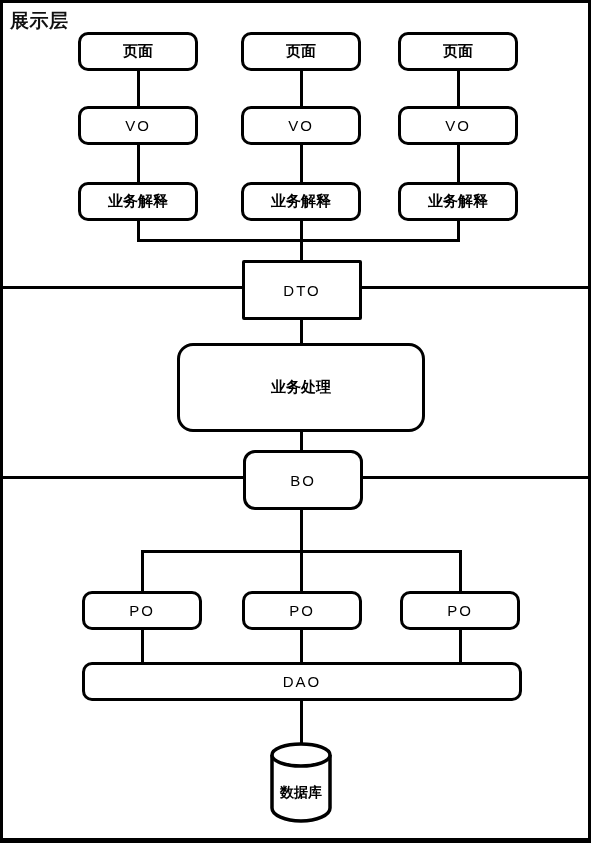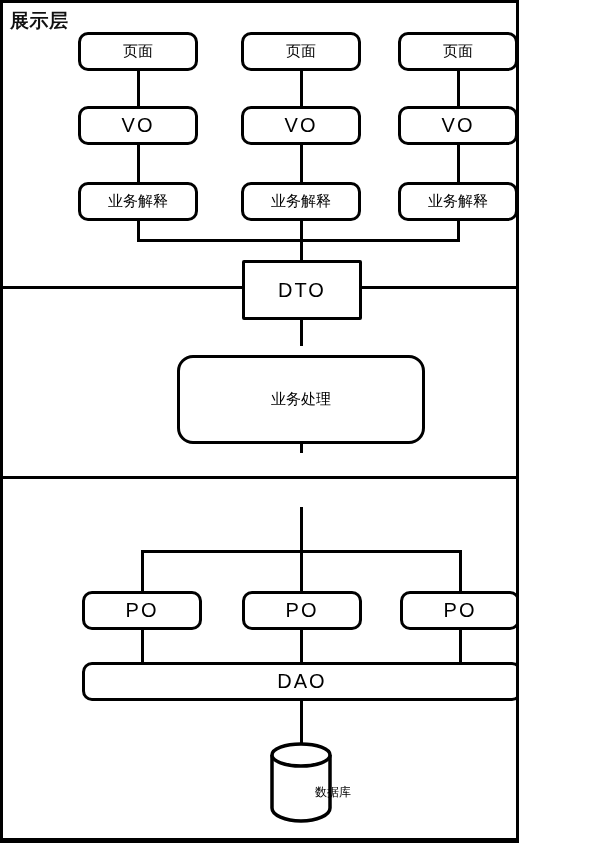--- a/index.html
+++ b/index.html
@@ -1,18 +1,18 @@
 <!DOCTYPE html>
 <html><head>
 <meta charset="utf-8">
 <style>
   html,body{margin:0;padding:0;background:#ffffff;}
   #canvas{
     position:relative;
-    width:519px;height:843px;
+    width:591px;height:843px;
     background:var(--bg,#fff);
     font-family:"Liberation Sans","DejaVu Sans",sans-serif;
     overflow:hidden;
   }
   .outer-border{
     position:absolute;inset:0;
     border:3px solid var(--stroke,#000);
     border-bottom-width:5px;
     box-sizing:border-box;
     z-index:3;pointer-events:none;
@@ -30,28 +30,28 @@
   .v{width:3px;}
   .h{height:3px;}
   .node{
     position:absolute;box-sizing:border-box;
     background:#fff;border:3px solid var(--stroke,#000);
     border-radius:10px;
     display:flex;align-items:center;justify-content:center;
     z-index:2;
     font-size:15px;color:#000;
   }
-  .node.cn{font-weight:400;}
-  .node.acr{font-weight:400;letter-spacing:2px;font-size:20px;}
+  .node.cn{font-weight:700;}
+  .node.acr{font-weight:400;letter-spacing:2px;font-size:15px;}
   .node.big{border-radius:16px;}
   .cyl{position:absolute;z-index:2;}
   .cyl-label{
     position:absolute;z-index:3;
-    width:100px;text-align:right;
-    font-size:12px;font-weight:400;color:#000;
+    width:100px;text-align:center;
+    font-size:14px;font-weight:700;color:#000;
   }
   .watermark{
     position:absolute;z-index:4;
     width:130px;text-align:right;
     font-size:17px;color:var(--wm,#d6d6d6);
     letter-spacing:1px;
   }
 </style>
 </head>
 <body>
@@ -100,22 +100,23 @@
   <div class="node acr" style="left:78px;top:106px;width:120px;height:39px">VO</div>
   <div class="node acr" style="left:241px;top:106px;width:120px;height:39px">VO</div>
   <div class="node acr" style="left:398px;top:106px;width:120px;height:39px">VO</div>
 
   <div class="node cn" style="left:78px;top:182px;width:120px;height:39px">业务解释</div>
   <div class="node cn" style="left:241px;top:182px;width:120px;height:39px">业务解释</div>
   <div class="node cn" style="left:398px;top:182px;width:120px;height:39px">业务解释</div>
 
   <div class="node acr" style="left:242px;top:260px;width:120px;height:60px;border-radius:2px">DTO</div>
 
-  <div class="node cn big" style="left:177px;top:355px;width:248px;height:89px">业务处理</div>
+  <div class="node cn big" style="left:177px;top:343px;width:248px;height:89px">业务处理</div>
 
+  <div class="node acr" style="left:243px;top:450px;width:120px;height:60px;border-radius:12px">BO</div>
 
   <div class="node acr" style="left:82px;top:591px;width:120px;height:39px">PO</div>
   <div class="node acr" style="left:242px;top:591px;width:120px;height:39px">PO</div>
   <div class="node acr" style="left:400px;top:591px;width:120px;height:39px">PO</div>
 
   <div class="node acr" style="left:82px;top:662px;width:440px;height:39px">DAO</div>
 
   <svg class="cyl" style="left:269px;top:742px" width="64" height="82" viewBox="0 0 64 82">
     <path d="M3 13 L3 66 A29 13 0 0 0 61 66 L61 13" fill="#ffffff" stroke="#000000" stroke-width="3.5"></path>
     <ellipse cx="32" cy="13" rx="29" ry="11" fill="#ffffff" stroke="#000000" stroke-width="3.5"></ellipse>

